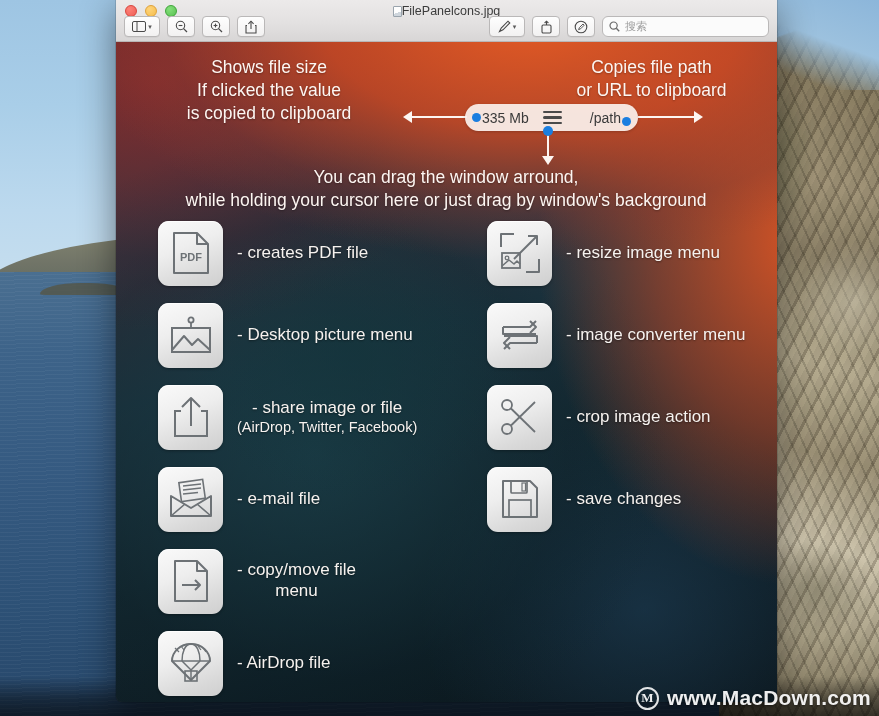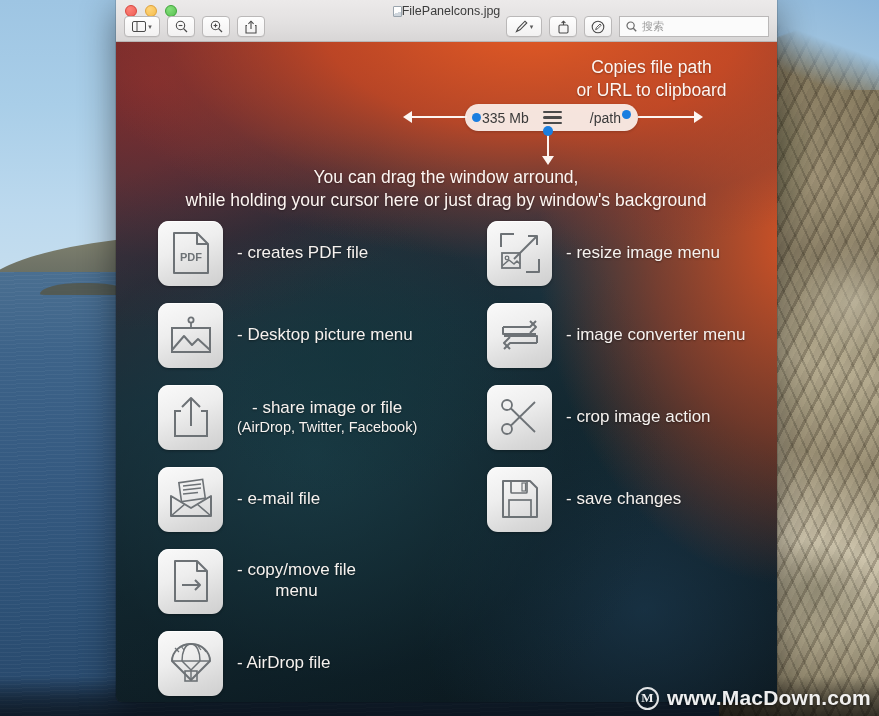--- a/index.html
+++ b/index.html
@@ -137,24 +137,24 @@
     background: linear-gradient(180deg,#fefefe,#f2f1f1);
     border: 0.5px solid #bab8b8;
     border-radius: 4px;
     display: flex; align-items: center; justify-content: center; gap: 2px;
     box-shadow: 0 0.5px 0.5px rgba(0,0,0,0.07);
   }
   .tbtn.wide { min-width: 36px; }
   .tbtn svg { display: block; }
   .caret { font-size: 7px; color: #5a5a5a; line-height: 1; }
   .searchbox {
-    height: 21px; width: 150px;
+    height: 21px; width: 167px;
     background: #fbfbfb;
     border: 0.5px solid #bab8b8;
-    border-radius: 0;
+    border-radius: 6px;
     display: flex; align-items: center; padding: 0 6px; gap: 5px;
   }
   .search-ph { font-size: 11px; color: #9b9b9b; }
 
   
   #photo {
     position: relative;
     width: 661px; height: 660px;
     background:
       radial-gradient(ellipse 560px 300px at 63% -4%, rgba(232,92,36,0.98) 0%, rgba(214,76,34,0.78) 38%, rgba(150,60,45,0.30) 66%, rgba(0,0,0,0) 82%),
@@ -196,21 +196,21 @@
     z-index: 8;
   }
   .pill-dot {
     width: 9px; height: 9px; border-radius: 50%;
     background: #1a7ee0; flex: 0 0 auto;
   }
   .pill-size { font-size: 14px; color: #3a3a3a; margin-left: 1px; }
   .pill-burger { display: flex; flex-direction: column; gap: 3px; margin: 0 auto; }
   .pill-burger i { display: block; width: 19px; height: 2.6px; background: #4a4a4a; border-radius: 2px; }
   .pill-path { font-size: 14px; color: #3a3a3a; margin-left: auto; }
-  .pill-right { display: flex; align-items: flex-start; margin-left: auto; padding-right: 7px; }
+  .pill-right { display: flex; align-items: flex-end; margin-left: auto; padding-right: 7px; }
   .pill-left  { display: flex; align-items: center; padding-left: 7px; }
   .pill-dot-bottom {
     position: absolute; left: 427px; top: 84px;
     width: 10px; height: 10px; border-radius: 50%;
     background: #1a7ee0; z-index: 9;
   }
 
   .arrow-line { position: absolute; height: 2px; background: #fdf6f2; z-index: 7; }
   .arrow-head { position: absolute; width: 0; height: 0; z-index: 7; }
   .arr-left-line  { left: 293px; top: 74px; width: 58px; }
@@ -376,20 +376,23 @@
               <line x1="7.3" y1="7.3" x2="10.2" y2="10.2" stroke="#6a6a6a" stroke-width="1.4"></line>
             </svg>
           </span>
           <span class="search-ph">搜索</span>
         </div>
       </div>
     </div>
 
     <div id="photo">
 
+      <div class="ann left" style="white-space: pre-line;">Shows file size
+If clicked the value
+is copied to clipboard</div>
       <div class="ann bottom" style="white-space: pre-line;">You can drag the window arround,
 while holding your cursor here or just drag by window's background</div>
       <div class="ann right" style="white-space: pre-line;">Copies file path
 or URL to clipboard</div>
 
       <div class="arrow-line arr-left-line"></div>
       <div class="arrow-head arr-left-head"></div>
       <div class="arrow-line arr-right-line"></div>
       <div class="arrow-head arr-right-head"></div>
       <div class="arr-down-line"></div>

